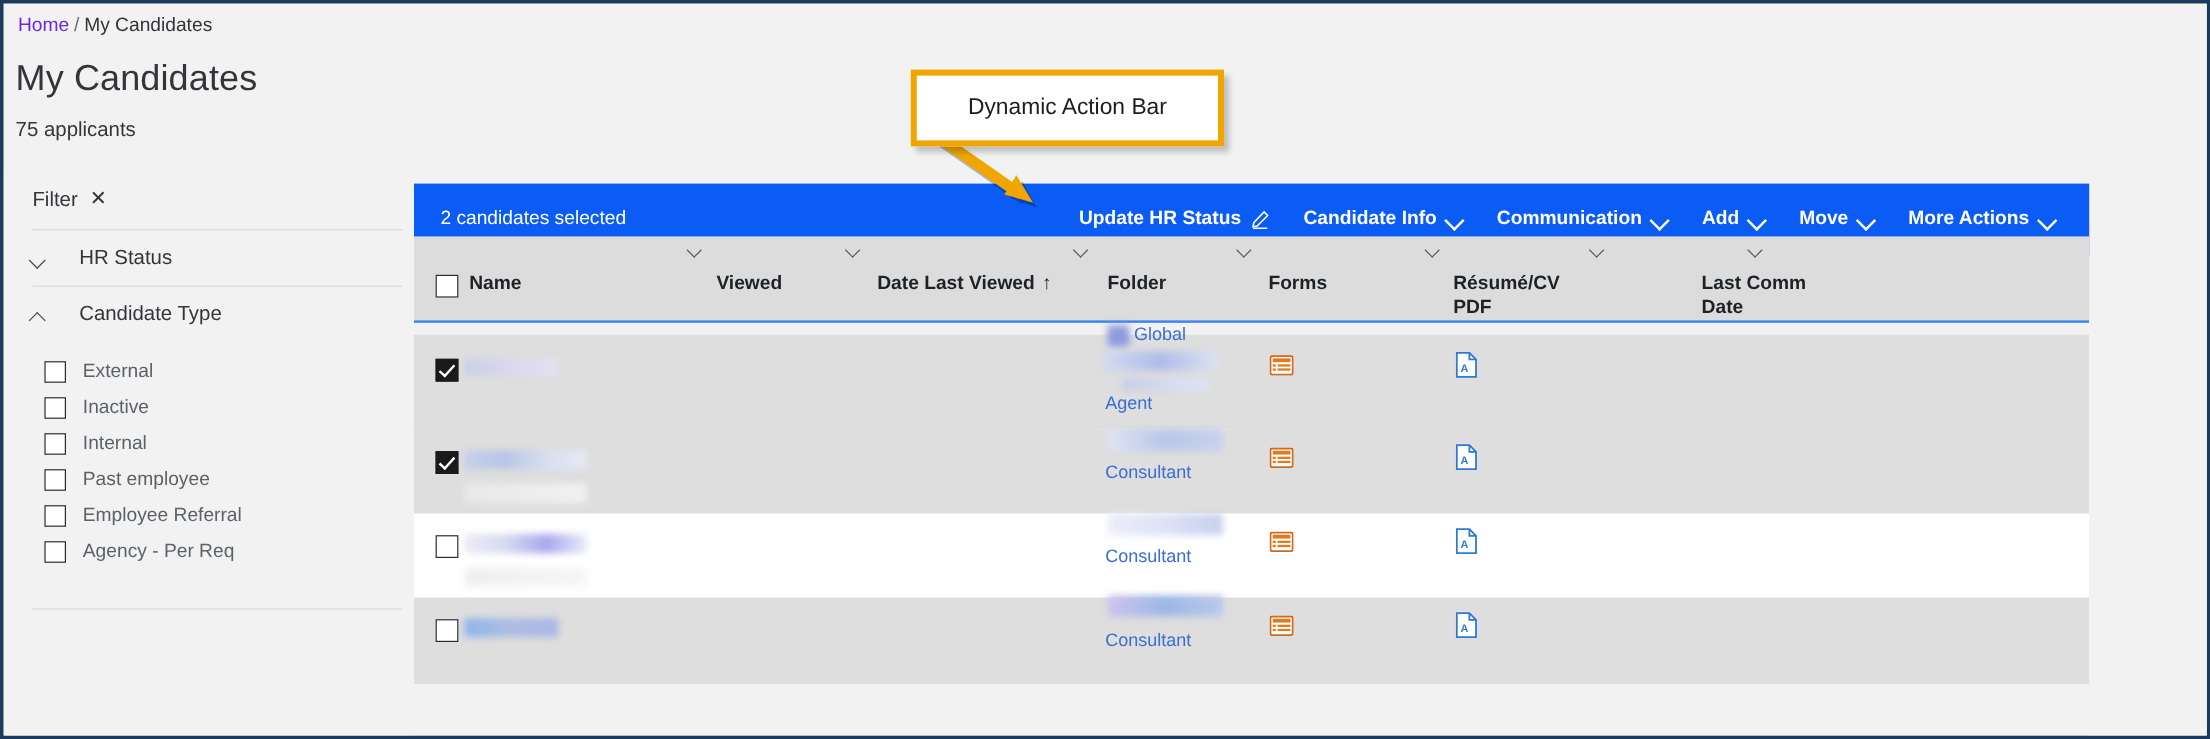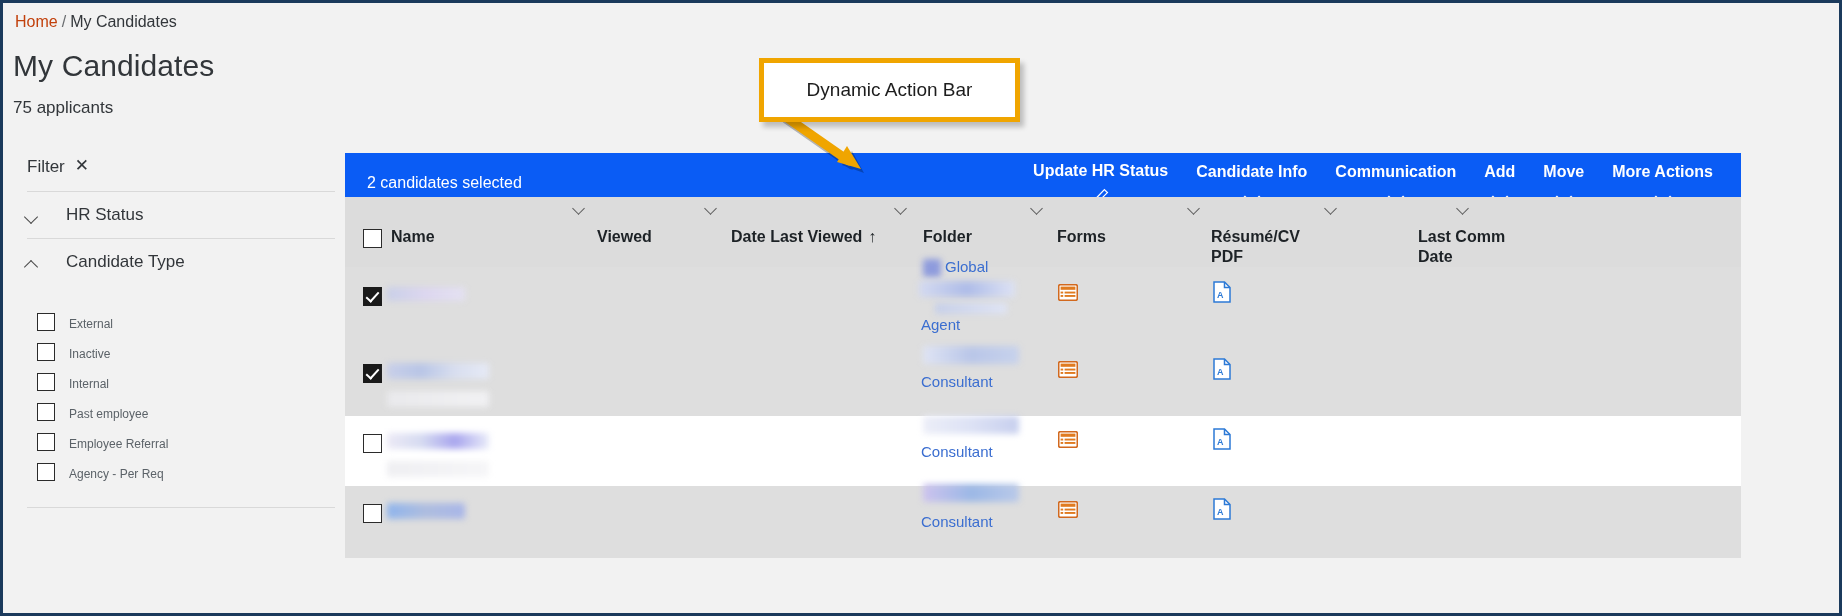--- a/index.html
+++ b/index.html
@@ -9,66 +9,66 @@
     font-family:"Liberation Sans", sans-serif;
     color:#32363a;
     position:relative;
     box-sizing:border-box;
     border:3px solid #1b3a5c;
   }
   .page{position:relative;width:100%;height:100%;background:#f2f2f2;overflow:hidden;}
 
   
   .breadcrumb{position:absolute;left:12px;top:10px;font-size:16px;color:#32363a;}
-  .breadcrumb a{color:#c2410c;text-decoration:none;text-align:center;}
+  .breadcrumb a{color:#6d28d9;text-decoration:none;text-align:center;}
   .breadcrumb .sep{color:#6a6d70;margin:0 4px;}
 
   
   .page-title{position:absolute;left:10px;top:46px;font-size:30px;font-weight:400;color:#32363a;letter-spacing:.1px;}
   .page-subtitle{position:absolute;left:10px;top:95px;font-size:17px;color:#32363a;}
 
   
   .sidebar{position:absolute;left:0px;top:140px;width:342px;bottom:0;background:#f2f2f2;}
   .filter-head{display:flex;align-items:flex-start;gap:10px;padding:14px 0 14px 24px;font-size:17px;color:#32363a;}
   .filter-x{font-size:17px;color:#32363a;line-height:1;cursor:pointer;}
   .hr-line{height:1px;background:#d9d9d9;margin:0 10px 0 24px;}
   .facet{display:flex;align-items:center;gap:28px;padding:13px 0 13px 22px;font-size:17px;color:#32363a;}
   .chev{width:13px;height:13px;position:relative;display:inline-block;}
   .chev::before{content:"";position:absolute;left:1px;top:3px;width:9px;height:9px;border-right:1.6px solid #4a4a4a;border-bottom:1.6px solid #4a4a4a;transform:rotate(45deg);}
   .chev.up::before{top:6px;transform:rotate(-135deg);}
   .cb-list{padding:16px 0 8px 34px;}
-  .cb-row{display:flex;align-items:flex-end;gap:14px;height:30px;font-size:12px;color:#5b6268;}
+  .cb-row{display:flex;align-items:flex-start;gap:14px;height:30px;font-size:16px;color:#5b6268;}
   .cbox{width:18px;height:18px;border:1.6px solid #2b2b2b;background:#fff;box-sizing:border-box;flex:0 0 auto;}
 
   
   .main{position:absolute;left:342px;top:0;right:0;bottom:0;}
 
   .action-bar{
     position:absolute;left:0;top:150px;width:1396px;height:60px;
     background:#0a5cf5;display:flex;align-items:center;
   }
   .sel-count{color:#fff;font-size:16px;margin-left:22px;}
   .act-group{margin-left:auto;display:flex;align-items:center;gap:0;padding-right:14px;}
-  .act-btn{display:flex;align-items:center;gap:8px;color:#fff;font-size:16px;font-weight:bold;padding:6px 14px;cursor:pointer;white-space:nowrap;flex-direction:column;}
+  .act-btn{display:flex;align-items:center;gap:8px;color:#fff;font-size:16px;font-weight:bold;padding:6px 14px;cursor:pointer;white-space:nowrap;}
   .wchev{width:14px;height:14px;position:relative;display:inline-block;}
   .wchev::before{content:"";position:absolute;left:1px;top:2px;width:10px;height:10px;border-right:2px solid #fff;border-bottom:2px solid #fff;transform:rotate(45deg);}
   .pencil{width:16px;height:16px;display:inline-block;}
 
   
   .table-head{
     position:absolute;left:0;top:194px;width:1396px;height:70px;
     background:#dcdcdc;border-bottom:2px solid #3b82f6;
   }
   .th{position:absolute;font-size:16px;font-weight:bold;color:#1d2226;top:30px;line-height:20px;}
   .th-chev{position:absolute;top:6px;width:12px;height:12px;}
   .th-chev::before{content:"";position:absolute;left:1px;top:1px;width:8px;height:8px;border-right:1.4px solid #5b5b5b;border-bottom:1.4px solid #5b5b5b;transform:rotate(45deg);}
   .head-cb{position:absolute;left:18px;top:32px;width:19px;height:19px;border:1.7px solid #2b2b2b;background:#fff;box-sizing:border-box;}
   .sort-arrow{display:inline-block;margin-left:6px;font-size:16px;font-weight:normal;}
 
-  .rows{position:absolute;left:0;top:264px;width:1396px;bottom:0;}
+  .rows{position:absolute;left:0;top:276px;width:1396px;bottom:0;}
   .row{position:absolute;left:0;width:1396px;box-sizing:border-box;}
   .row.grey{background:#dedede;}
   .row.white{background:#ffffff;}
   .row .rcb{position:absolute;left:18px;width:19px;height:19px;border:1.7px solid #2b2b2b;background:#fff;box-sizing:border-box;}
   .row .rcb.checked{background:#1a1a1a;border-color:#1a1a1a;}
   .row .rcb.checked::after{content:"";position:absolute;left:5px;top:1px;width:5px;height:11px;border-right:2.4px solid #fff;border-bottom:2.4px solid #fff;transform:rotate(42deg);}
 
   .blur{position:absolute;border-radius:2px;filter:blur(3px);}
   .folder-link{position:absolute;font-size:15px;color:#3b6ed0;}
   .right-pad{position:absolute;left:1396px;top:264px;right:0;bottom:0;background:#f2f2f2;}

